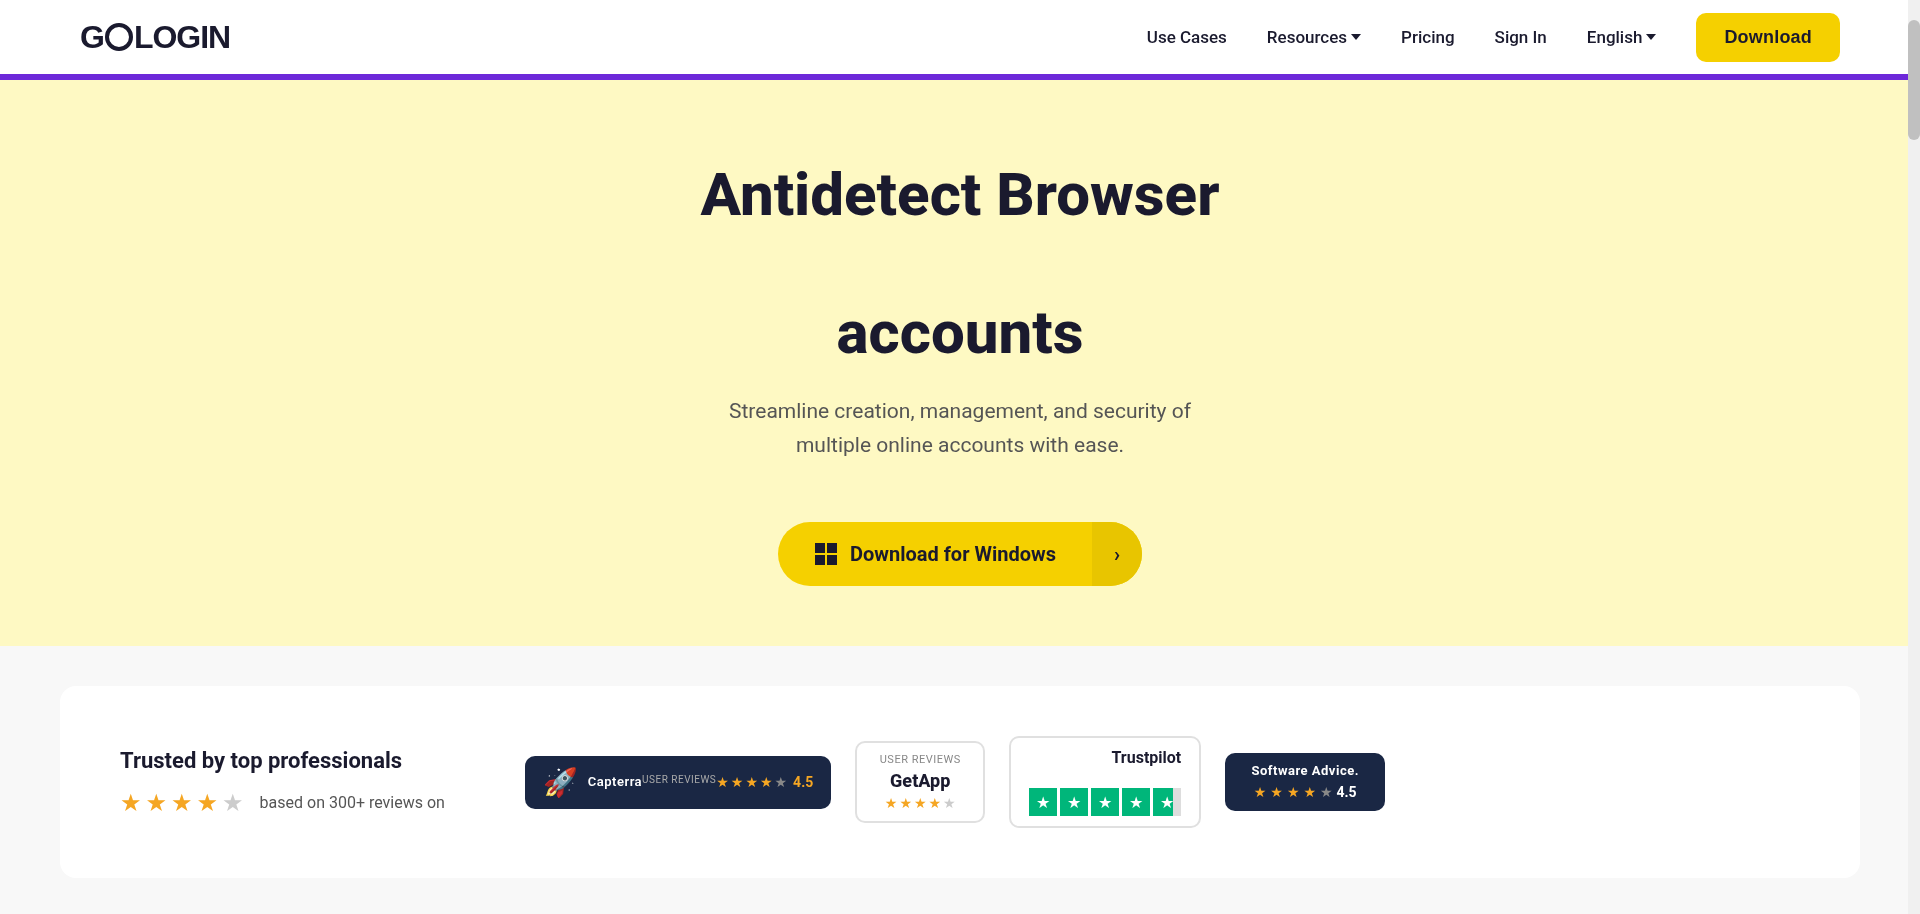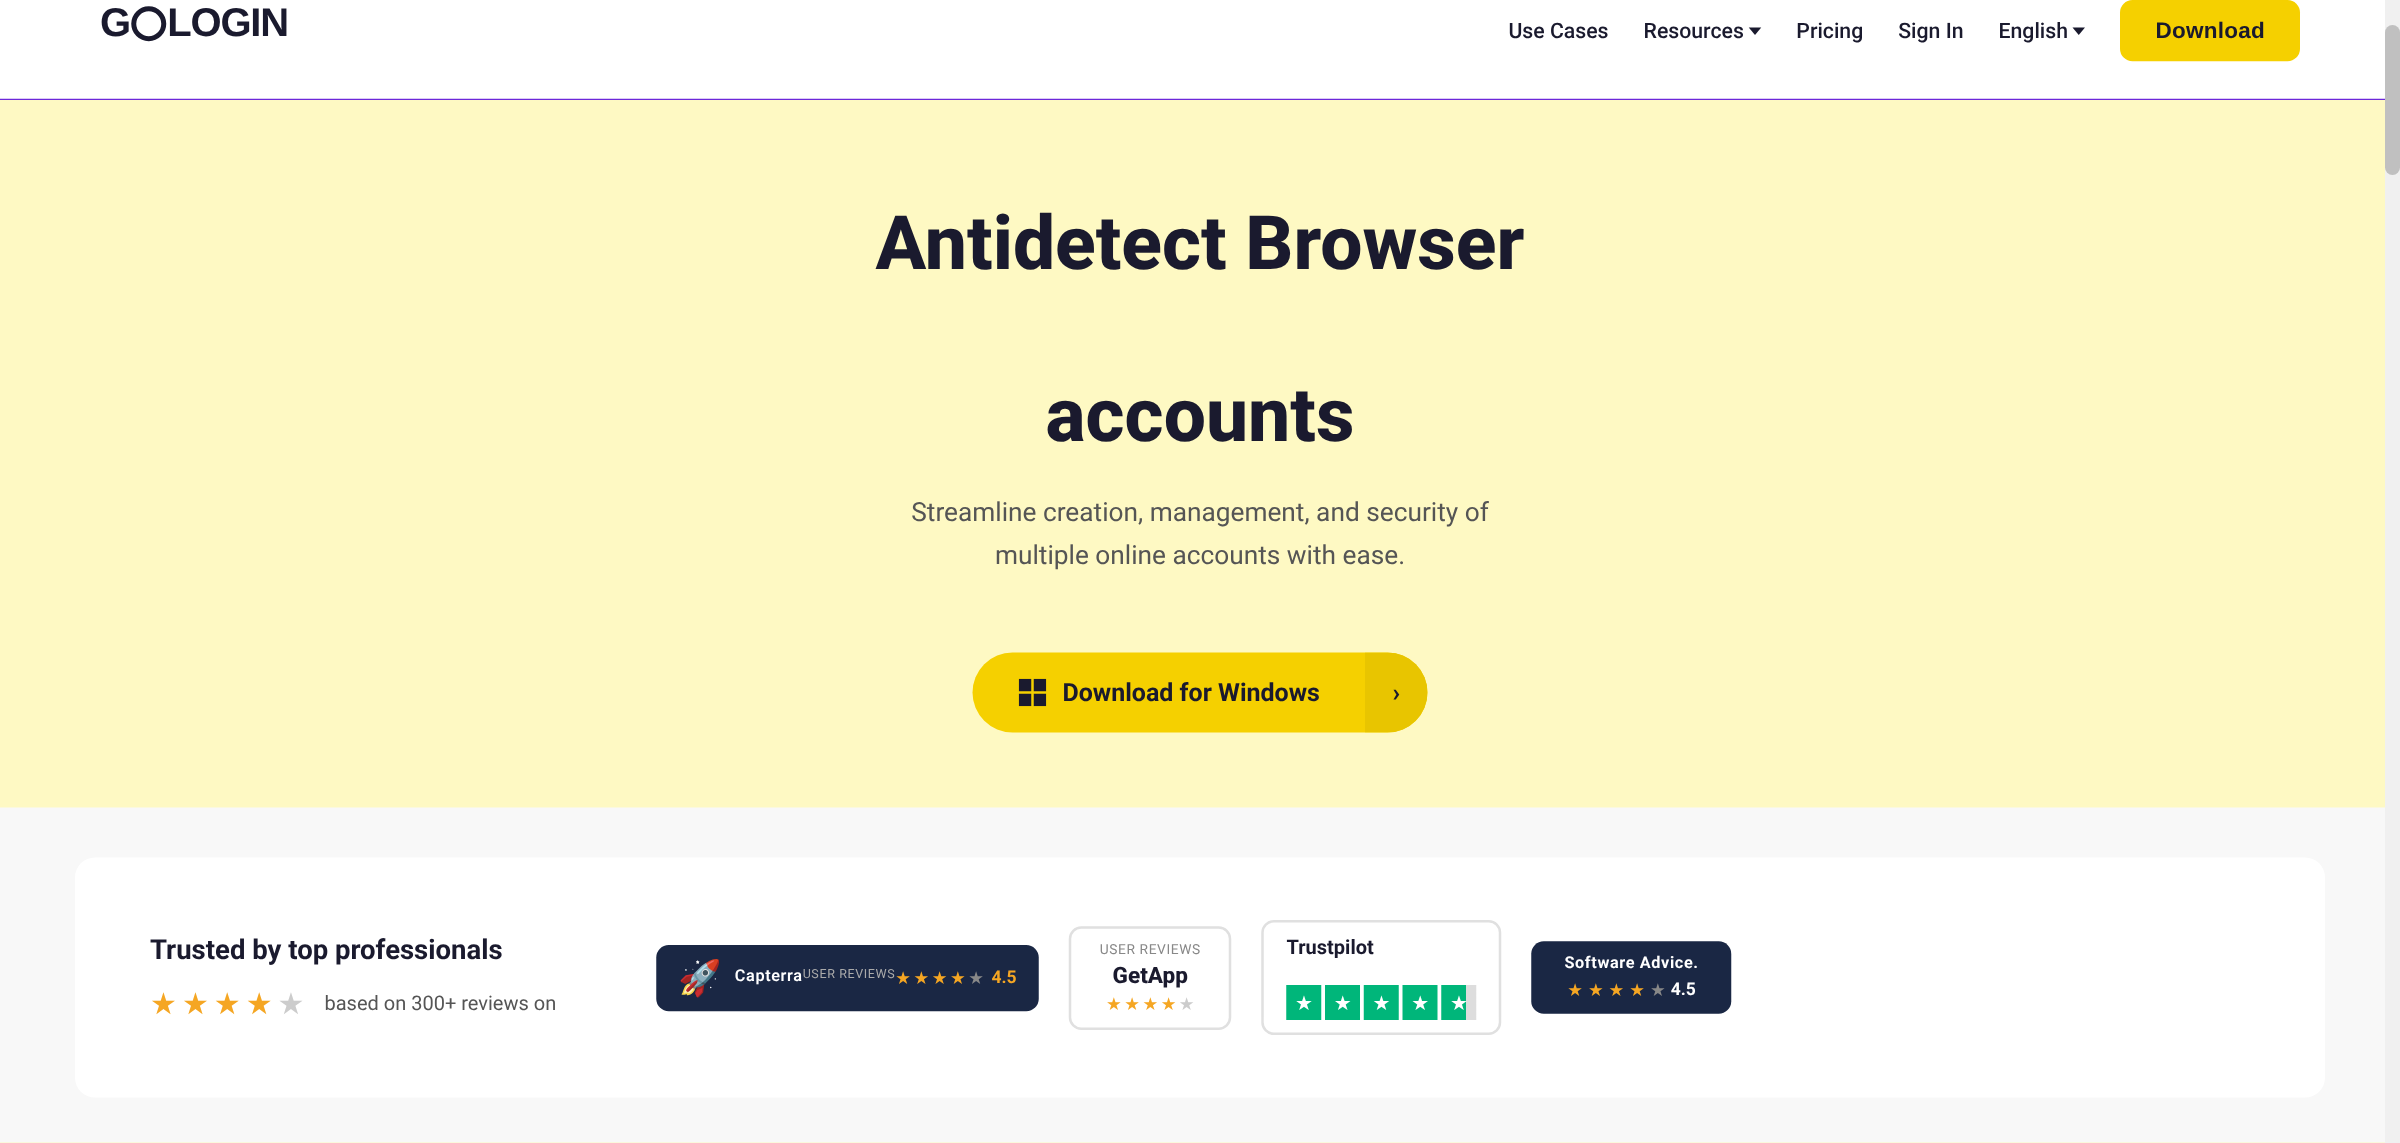--- a/index.html
+++ b/index.html
@@ -13,25 +13,25 @@
       background: #f8f8f8;
       width: 1920px;
       min-height: 914px;
       overflow-x: hidden;
     }
 
     
     .navbar {
       background: #ffffff;
       display: flex;
-      align-items: flex-start;
+      align-items: center;
       justify-content: space-between;
       padding: 0 80px;
       height: 80px;
-      border-bottom: 1px solid #6d28d9;
+      border-bottom: 6px solid #6d28d9;
       position: relative;
       z-index: 100;
     }
 
     .nav-logo {
       display: flex;
       align-items: center;
     }
 
     .logo-text {
@@ -50,21 +50,21 @@
       border: 4px solid #1a1a2e;
       margin: 0 1px;
       vertical-align: middle;
       position: relative;
       top: -2px;
     }
 
     .nav-links {
       display: flex;
       align-items: center;
-      gap: 28px;
+      gap: 40px;
     }
 
     .nav-link {
       font-size: 17px;
       color: #1a1a2e;
       text-decoration: none;
       font-weight: 500;
       cursor: pointer;
       display: flex;
       align-items: center;
@@ -323,21 +323,21 @@
     }
 
     
     .trustpilot-badge {
       background: #fff;
       border: 2px solid #e0e0e0;
       border-radius: 10px;
       padding: 10px 18px;
       display: flex;
       flex-direction: column;
-      align-items: flex-start;
+      align-items: flex-end;
       gap: 21px;
       min-width: 160px;
     }
 
     .trustpilot-label {
       font-size: 16px;
       font-weight: 700;
       color: #1a1a2e;
     }
 

